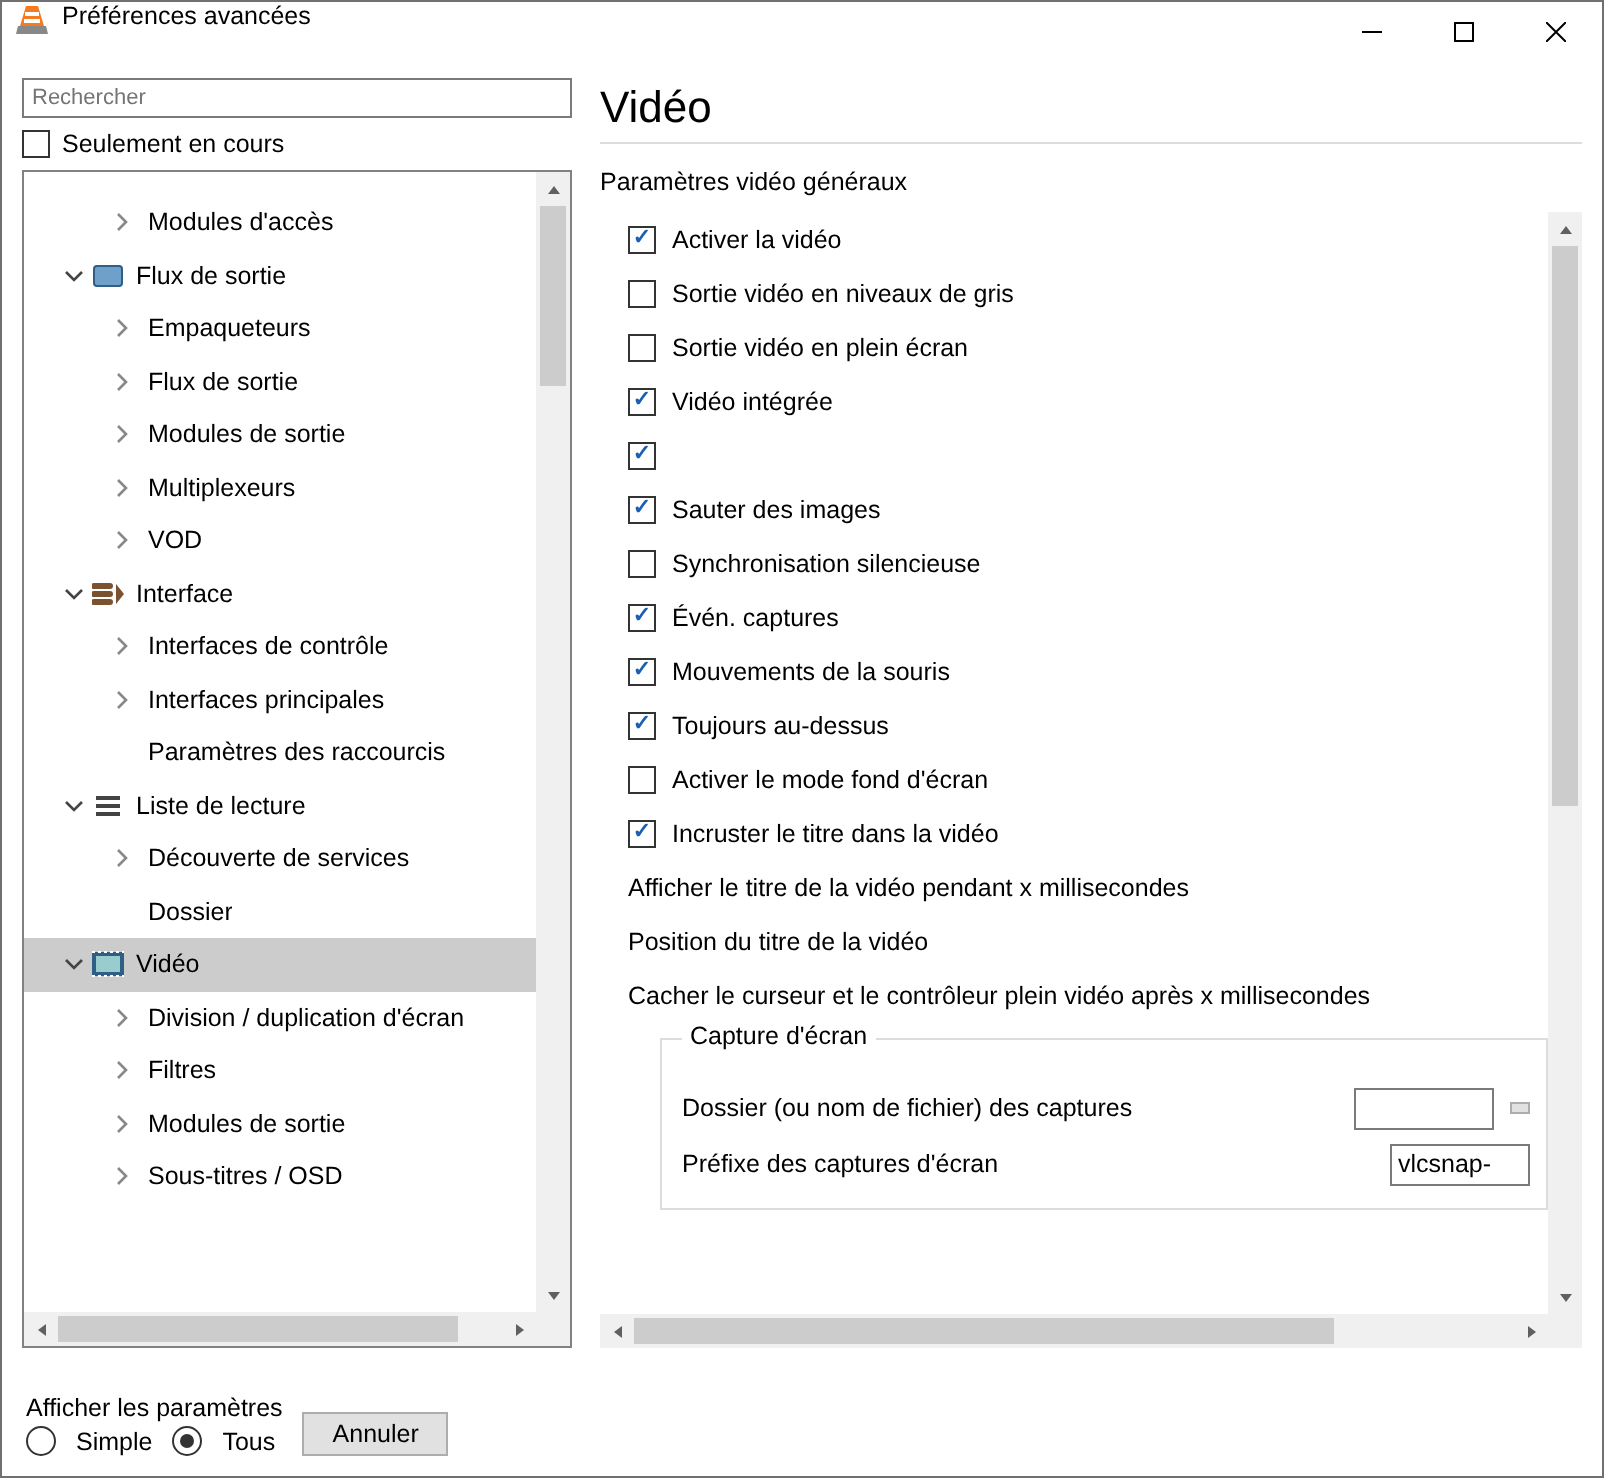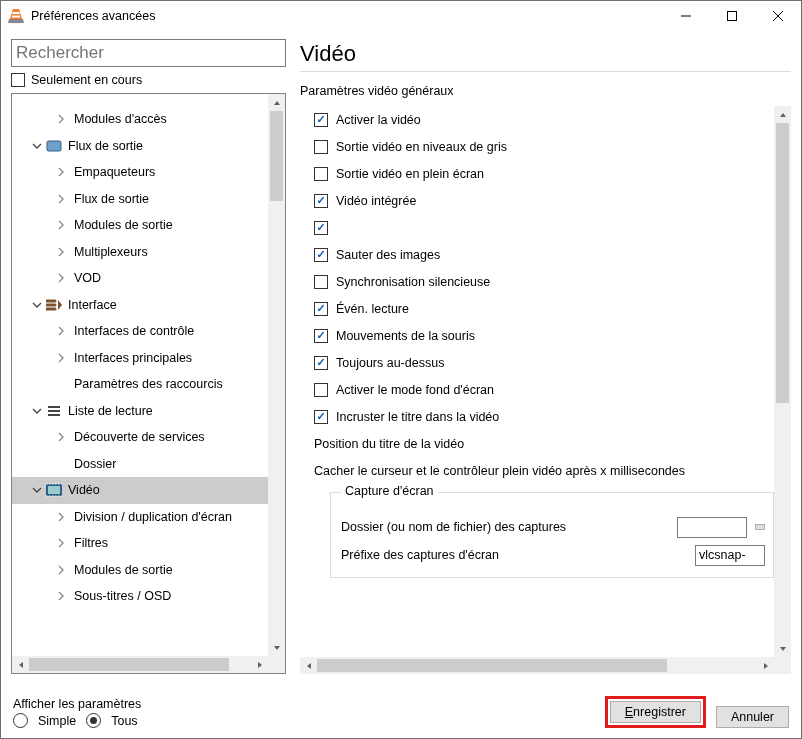--- a/index.html
+++ b/index.html
@@ -1,25 +1,25 @@
 <!DOCTYPE html>
 <html><head>
 <meta charset="utf-8">
 <style>
 html,body{margin:0;padding:0;font-family:"Segoe UI",Tahoma,sans-serif;font-size:12.5px;color:#000;background:#fff;}
 .window{width:802px;height:739px;border:1px solid #707070;box-sizing:border-box;display:flex;flex-direction:column;}
-.titlebar{height:30px;display:flex;align-items:center;padding:0 0 0 6px;}
+.titlebar{height:30px;display:flex;padding:0 0 0 6px;}
 .titlebar .vlc-icon{width:18px;height:18px;margin-right:6px;}
 .titlebar .title{flex:1;font-size:12.5px;}
 .winbtns{display:flex;height:100%;}
 .winbtn{width:46px;display:flex;align-items:center;justify-content:center;}
 .winbtn svg{width:10px;height:10px;}
 .body{flex:1;display:flex;padding:8px 10px 0 10px;gap:14px;overflow:hidden;}
 .left{width:275px;flex:none;display:flex;flex-direction:column;}
-.search-row input{width:100%;box-sizing:border-box;border:1px solid #7a7a7a;padding:3px 4px;font-family:inherit;font-size:17px;color:#6d6d6d;}
+.search-row input{width:100%;box-sizing:border-box;border:1px solid #7a7a7a;padding:3px 4px;font-family:inherit;font-size:11px;color:#6d6d6d;}
 .only-row{display:flex;align-items:center;gap:6px;margin-top:6px;}
 .chk{width:12px;height:12px;border:1px solid #333;background:#fff;display:inline-flex;align-items:center;justify-content:center;flex:none;}
 .chk.checked::after{content:"✓";font-size:11px;line-height:1;color:#1a5fb4;font-weight:bold;}
 .treebox{flex:1;border:1px solid #828282;margin-top:6px;position:relative;overflow:hidden;}
 .tree-scroll{position:absolute;inset:0 17px 17px 0;overflow:hidden;margin-top:12px;}
 .tree-row{height:26.5px;display:flex;align-items:center;white-space:nowrap;overflow:hidden;}
 .tree-row.sel{background:#cccccc;}
 .ind{display:inline-block;flex:none;}
 .caret{width:14px;text-align:center;color:#555;flex:none;}
 .ticon{width:18px;height:16px;margin-right:4px;flex:none;display:inline-flex;align-items:center;}
@@ -366,38 +366,39 @@
             <div class="opt">
               <span class="chk checked"></span>
               <span>Sauter des images</span>
             </div>
             <div class="opt">
               <span class="chk"></span>
               <span>Synchronisation silencieuse</span>
             </div>
             <div class="opt">
               <span class="chk checked"></span>
-              <span>Évén. lecture</span>
+              <span>Évén. captures</span>
             </div>
             <div class="opt">
               <span class="chk checked"></span>
               <span>Mouvements de la souris</span>
             </div>
             <div class="opt">
               <span class="chk checked"></span>
               <span>Toujours au-dessus</span>
             </div>
             <div class="opt">
               <span class="chk"></span>
               <span>Activer le mode fond d'écran</span>
             </div>
             <div class="opt">
               <span class="chk checked"></span>
               <span>Incruster le titre dans la vidéo</span>
             </div>
+            <div class="labeltxt">Afficher le titre de la vidéo pendant x millisecondes</div>
             <div class="labeltxt">Position du titre de la vidéo</div>
             <div class="labeltxt">Cacher le curseur et le contrôleur plein vidéo après x millisecondes</div>
             <div class="gbox">
               <div class="glabel">Capture d'écran</div>
               <div class="fieldrow">
                 <div class="flabel">Dossier (ou nom de fichier) des captures</div>
                 <input type="text" class="txtinput" style="width: 70px;">
                 <button class="btn" style="padding: 2px 4px;"></button>
               </div>
               <div class="fieldrow">
@@ -442,18 +443,15 @@
  <div class="footer">
   <div class="footer-left">
    <span class="show-title">Afficher les paramètres</span>
    <div class="radios">
     <span class="radio"></span>
     <span>Simple</span>
     <span class="radio sel"></span>
     <span>Tous</span>
    </div>
   </div>
-  <div class="save-wrap">
-   <button class="btn save"><span class="u">E</span><span>nregistrer</span></button>
-  </div>
   <button class="btn cancel">Annuler</button>
  </div>
 </div>
 
 </body></html>

